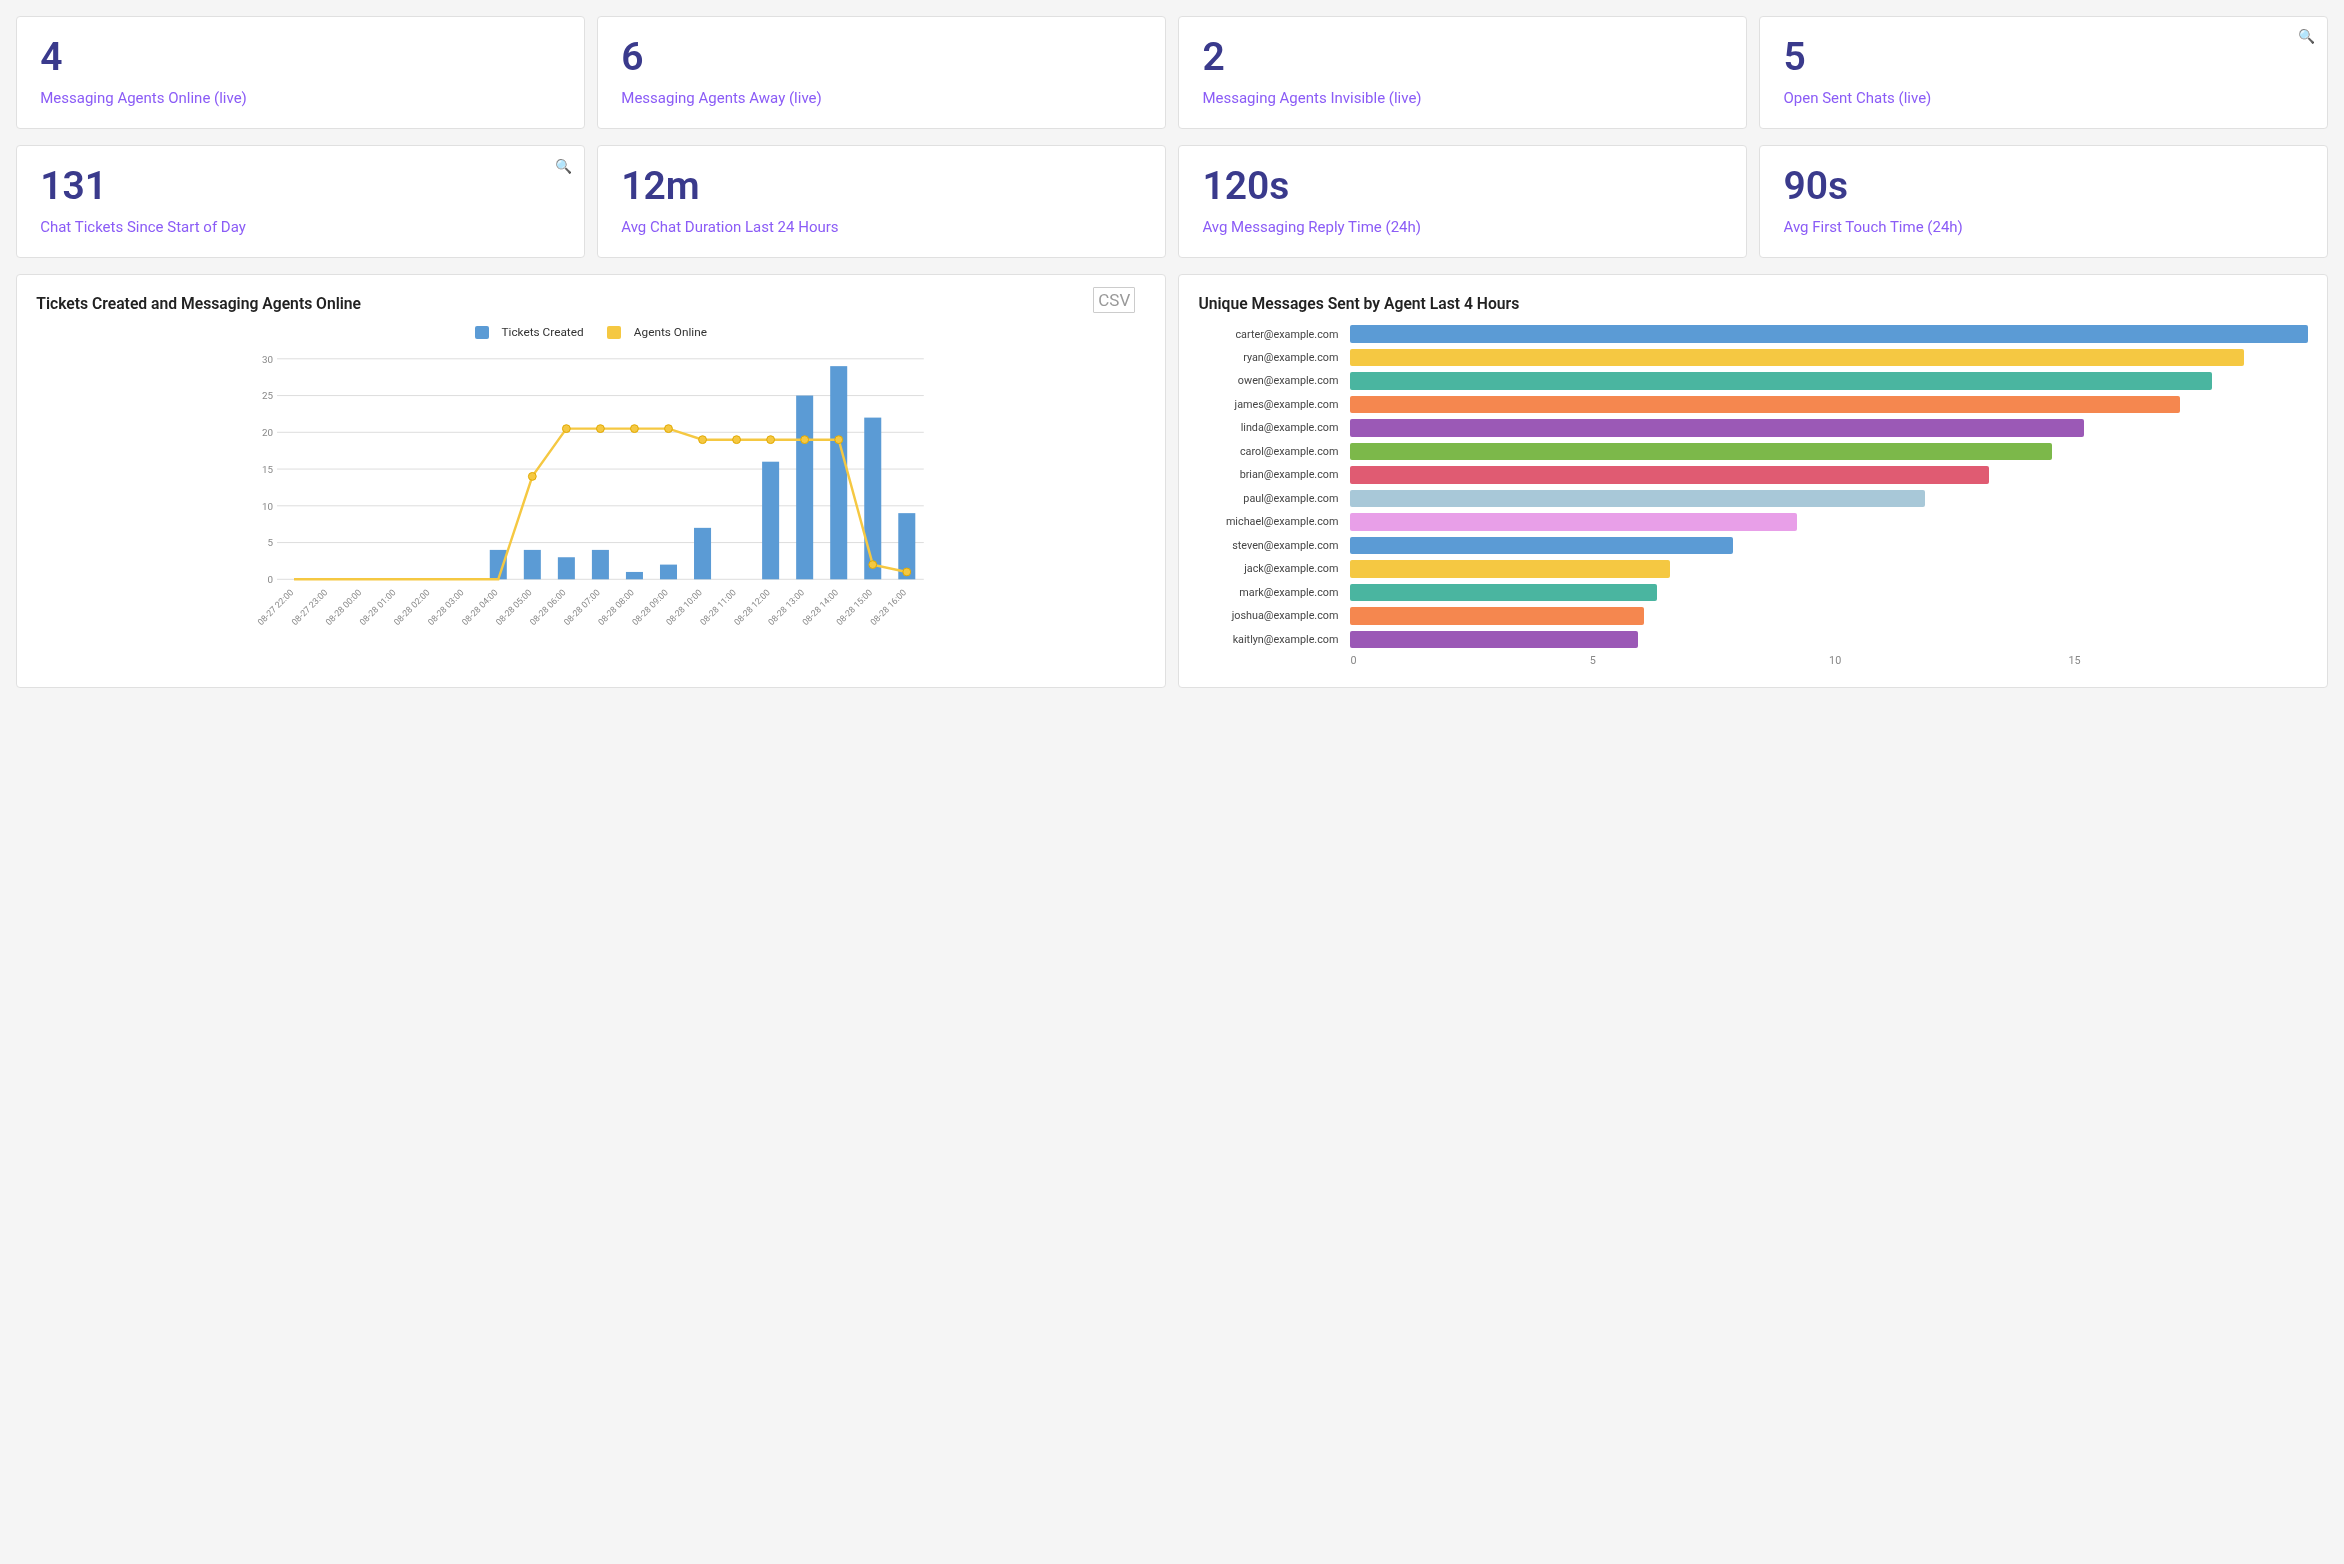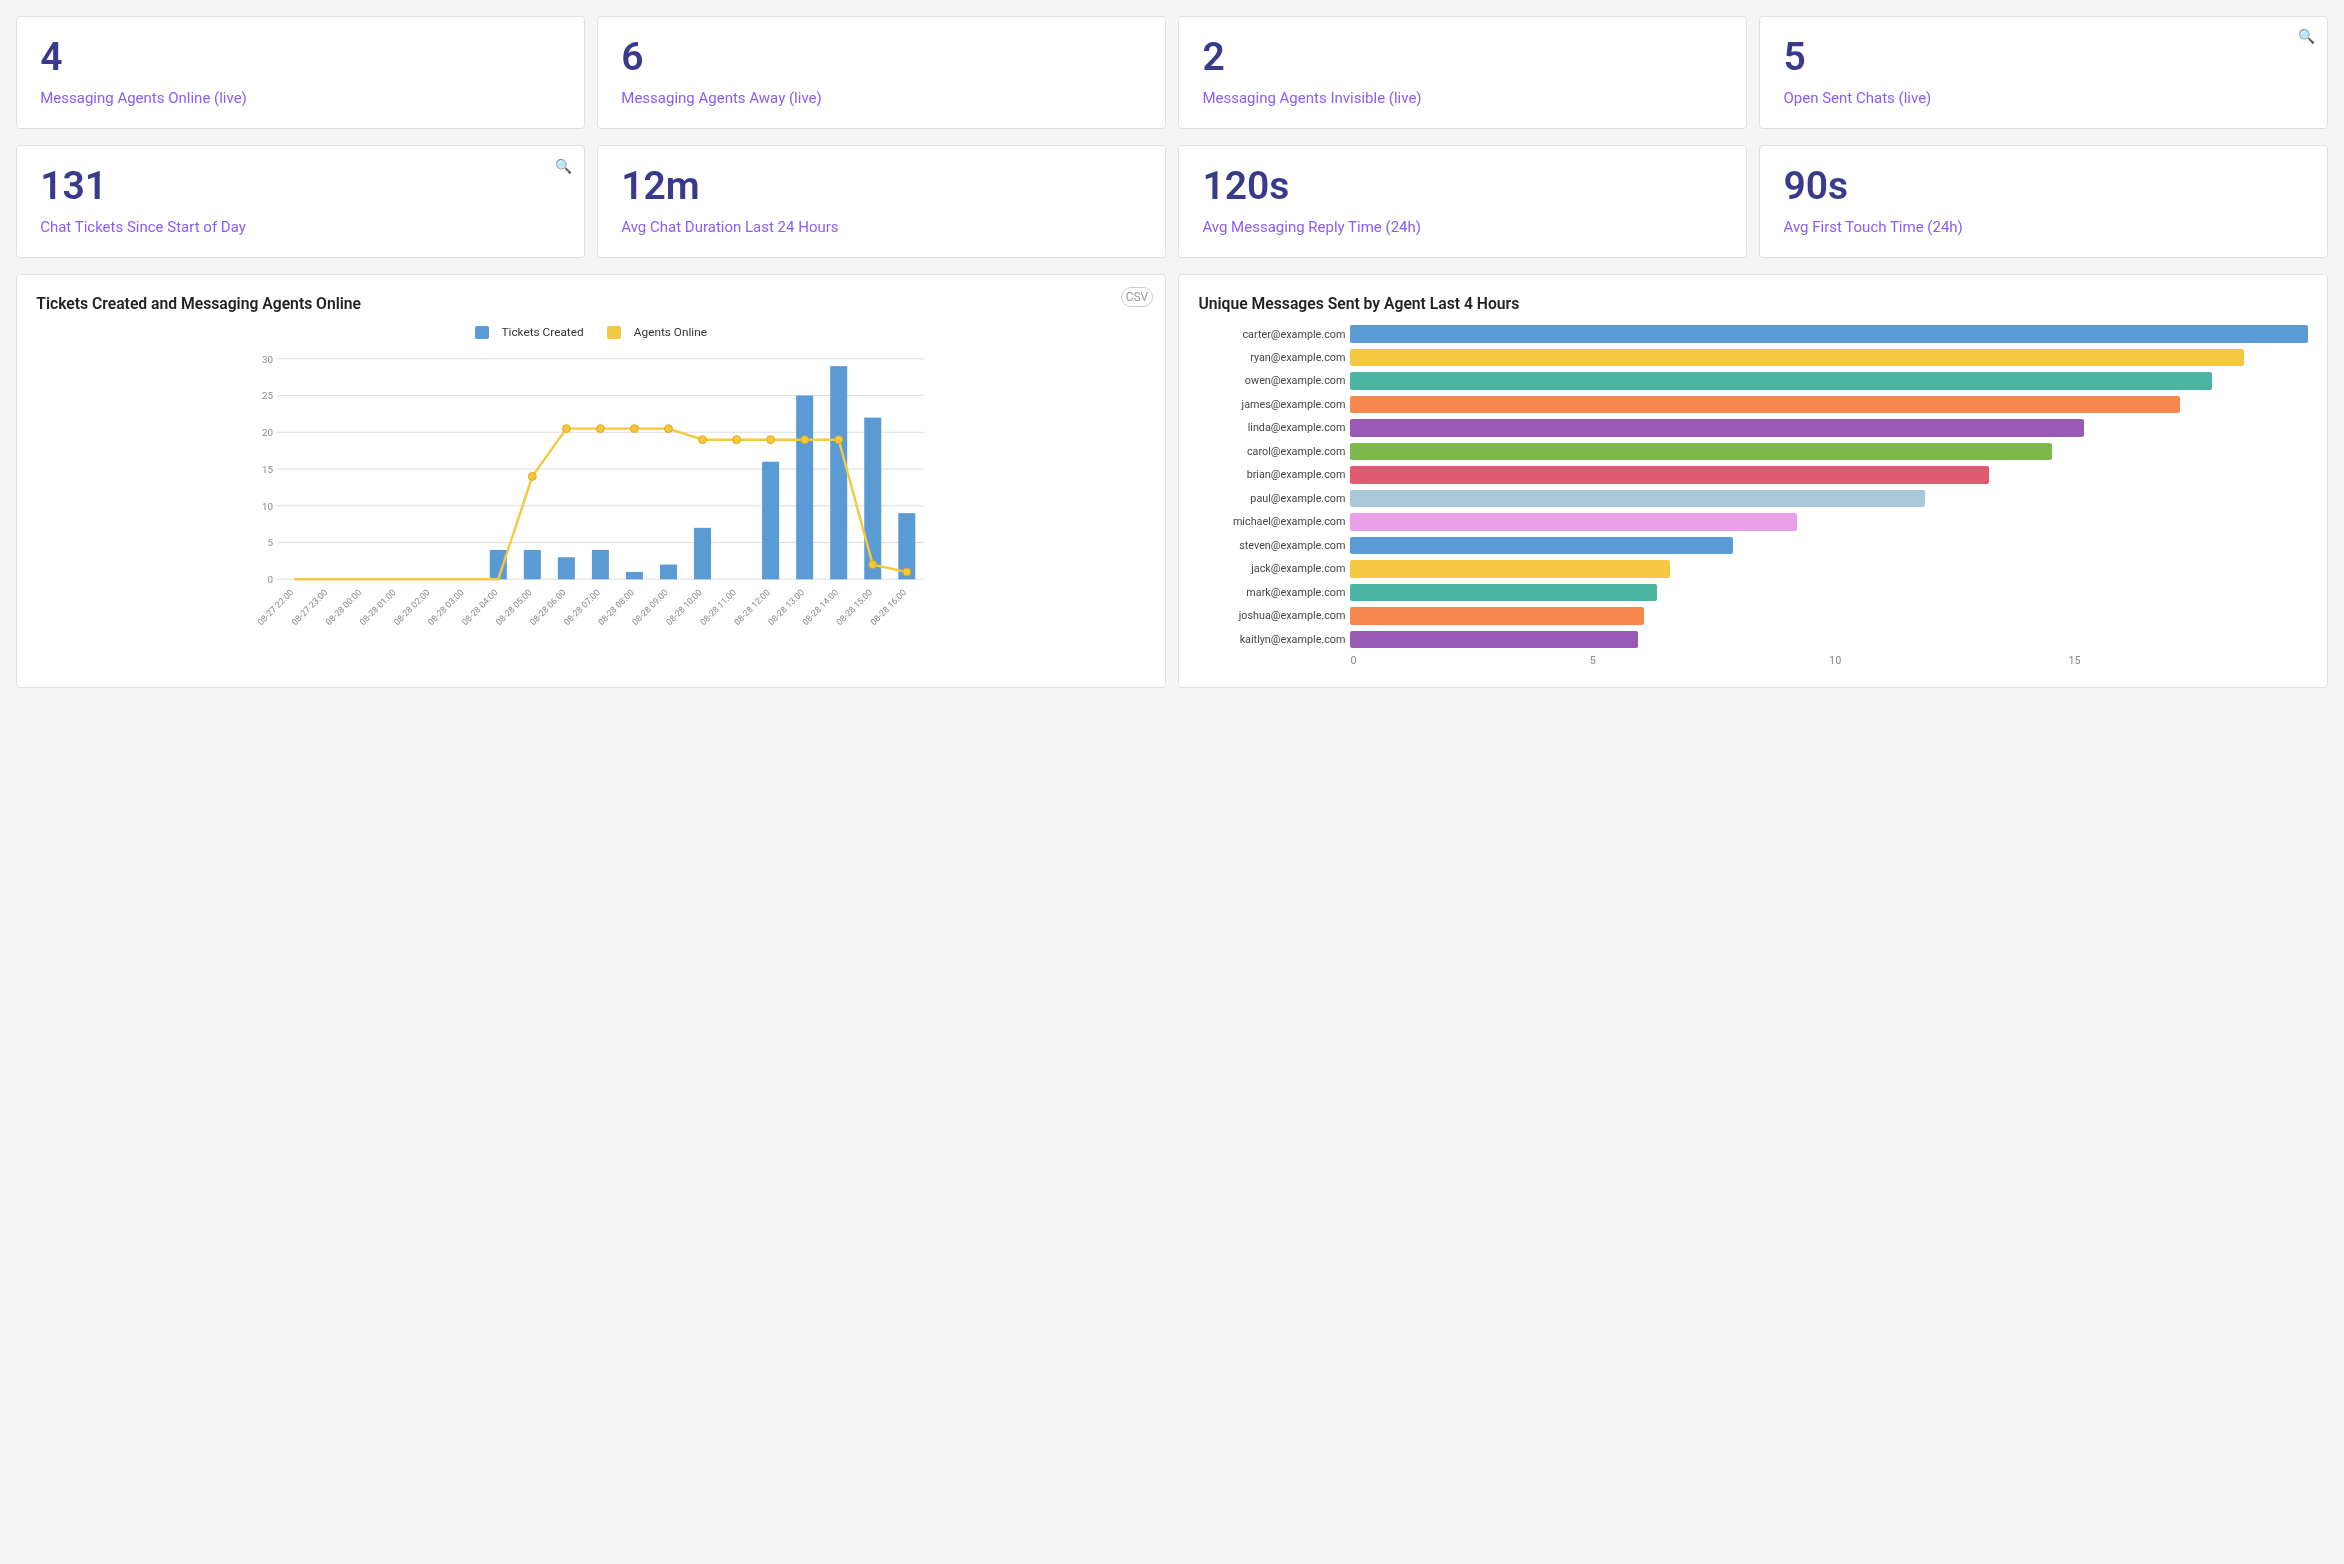--- a/index.html
+++ b/index.html
@@ -59,26 +59,26 @@
     }
     .chart-title {
       font-size: 15.7px;
       font-weight: 600;
       color: #222;
       margin-bottom: 11.8px;
     }
     .csv-icon {
       position: absolute;
       top: 11.8px;
-      right: 12px;
+      right: 30px;
       color: #999;
-      font-size: 12px;
+      font-size: 17px;
       border: 1px solid #ccc;
       padding: 2px 3.9px;
-      border-radius: 10px;
+      border-radius: 1px;
     }
     
     .bar-chart-container {
       position: relative;
       width: 100%;
     }
     .legend {
       display: flex;
       justify-content: center;
       gap: 23.5px;
@@ -105,21 +105,21 @@
     }
     .hbar-row {
       display: flex;
       align-items: center;
       margin-bottom: 5.9px;
       font-size: 10.8px;
     }
     .hbar-label {
       width: 152px;
       text-align: right;
-      padding-right: 5px;
+      padding-right: 12px;
       color: #444;
       flex-shrink: 0;
     }
     .hbar-track {
       flex: 1;
       height: 17.6px;
       position: relative;
     }
     .hbar-fill {
       height: 100%;

